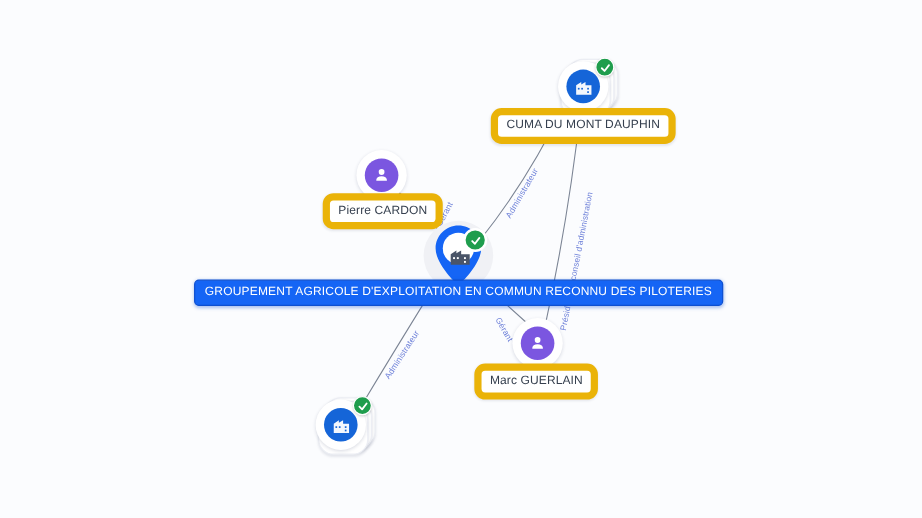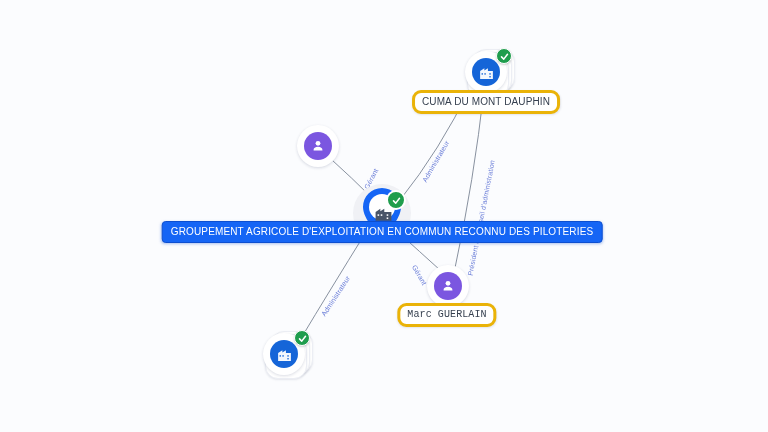--- a/index.html
+++ b/index.html
@@ -115,21 +115,21 @@
 
   
   .node-label {
     position: absolute;
     transform: translate(-50%, 0);
     white-space: nowrap;
     font-size: 10px;
     line-height: 13px;
     color: #36404f;
     background: #ffffff;
-    border: 3px solid #eab308;
+    border: 6px solid #eab308;
     border-radius: 9px;
     padding: 2px 7px 3px 7px;
     box-shadow: 0 1px 2px rgba(26,40,80,.10);
     letter-spacing: .1px;
   }
   .node-label.primary {
     background: #1565f5;
     border: 1px solid #0d4fd0;
     color: #ffffff;
     border-radius: 4px;
@@ -206,20 +206,21 @@
       <div class="disc">
         <div class="disc-inner person">
           <svg width="16" height="16" viewBox="0 0 24 24" fill="#ffffff">
             <circle cx="12" cy="8" r="3.6"></circle>
             <path d="M12 13.2c-4 0-6.6 2.2-6.6 4.4v1.2h13.2v-1.2c0-2.2-2.6-4.4-6.6-4.4z"></path>
           </svg>
         </div>
       </div>
     </div>
   </div>
+  <div class="node-label" style="left:319px; top:161px;">Pierre CARDON</div>
 
   <div class="node" style="left:285px; top:353px;">
     <div class="node-hit">
       <div class="stack s1"></div>
       <div class="stack s2"></div>
       <div class="stack s3"></div>
       <div class="disc">
         <div class="disc-inner company">
           <svg width="17" height="17" viewBox="0 0 24 24" fill="#ffffff">
             <path d="M3 21V10l6-4v3l5-3v4h7v11H3z" opacity="0.95"></path>
@@ -243,21 +244,21 @@
       <div class="disc">
         <div class="disc-inner person">
           <svg width="16" height="16" viewBox="0 0 24 24" fill="#ffffff">
             <circle cx="12" cy="8" r="3.6"></circle>
             <path d="M12 13.2c-4 0-6.6 2.2-6.6 4.4v1.2h13.2v-1.2c0-2.2-2.6-4.4-6.6-4.4z"></path>
           </svg>
         </div>
       </div>
     </div>
   </div>
-  <div class="node-label" style="left:447px; top:303px;font-family:Liberation Mono, monospace;">Marc GUERLAIN</div>
+  <div class="node-label" style="left:447px; top:303px;">Marc GUERLAIN</div>
 
   <div class="node" style="left:382px; top:213px; z-index:20;">
     <div class="node-hit">
       <div class="pin-halo"></div>
       <div class="pin-wrap">
         <svg width="44" height="54" viewBox="0 0 44 54">
           <path d="M22 2C11.5 2 3 10.5 3 21c0 12.5 15.5 27.5 17.6 29.4a2 2 0 0 0 2.8 0C25.5 48.5 41 33.5 41 21 41 10.5 32.5 2 22 2z" fill="#1565f5"></path>
           <circle cx="22" cy="21" r="13" fill="#ffffff"></circle>
         </svg>
       </div>
@@ -270,15 +271,15 @@
           <rect x="16" y="17" width="2" height="2" fill="#ffffff"></rect>
         </svg>
       </div>
       <div class="pin-badge">
         <svg width="9" height="9" viewBox="0 0 24 24" fill="none" stroke="#ffffff" stroke-width="4" stroke-linecap="round" stroke-linejoin="round">
           <polyline points="4,13 10,19 20,6"></polyline>
         </svg>
       </div>
     </div>
   </div>
-  <div class="node-label primary" style="left:382px; top:221px;">GROUPEMENT AGRICOLE D'EXPLOITATION EN COMMUN RECONNU DES PILOTERIES</div>
+  <div class="node-label primary" style="left:382px; top:233px;">GROUPEMENT AGRICOLE D'EXPLOITATION EN COMMUN RECONNU DES PILOTERIES</div>
 
 </div>
 
 </body></html>

